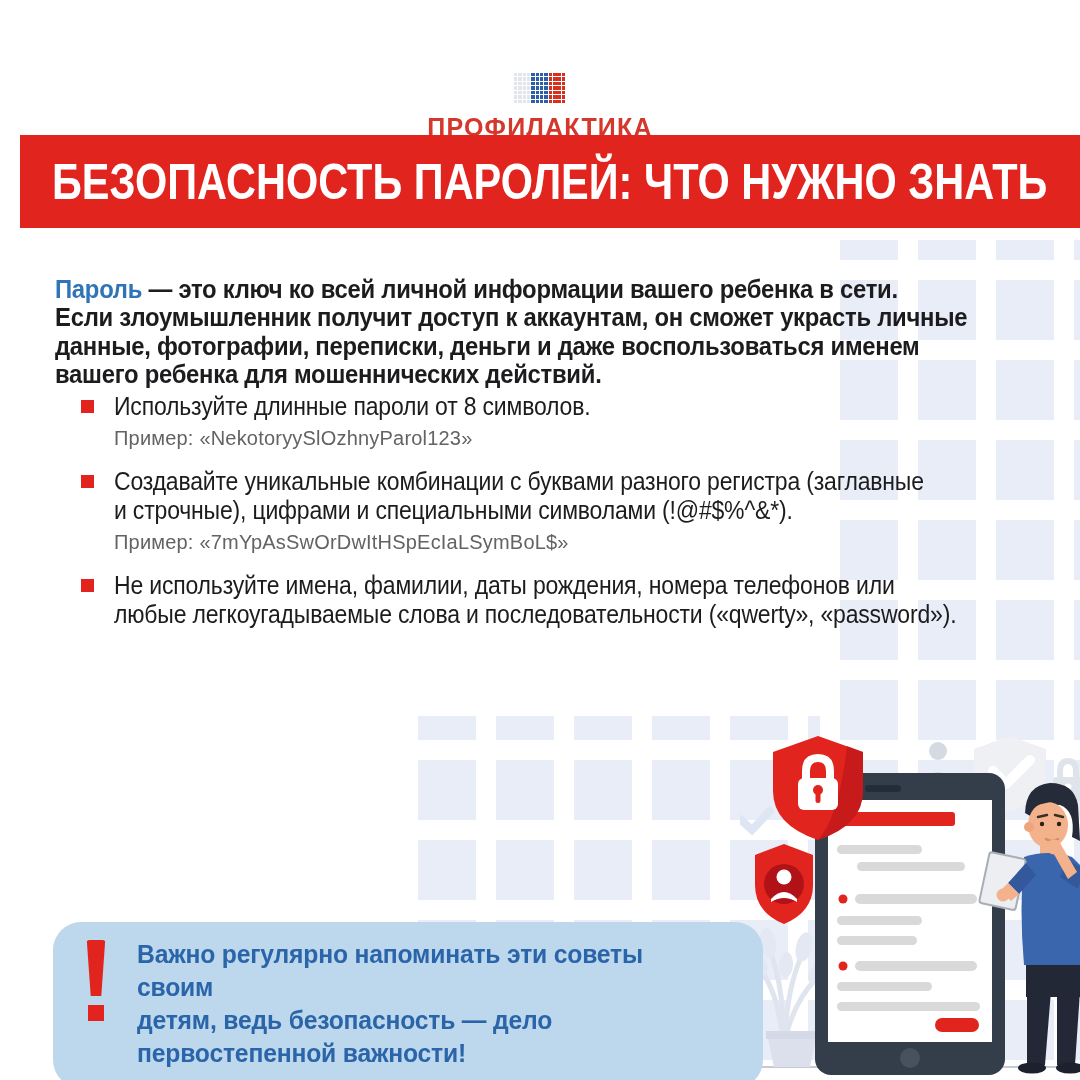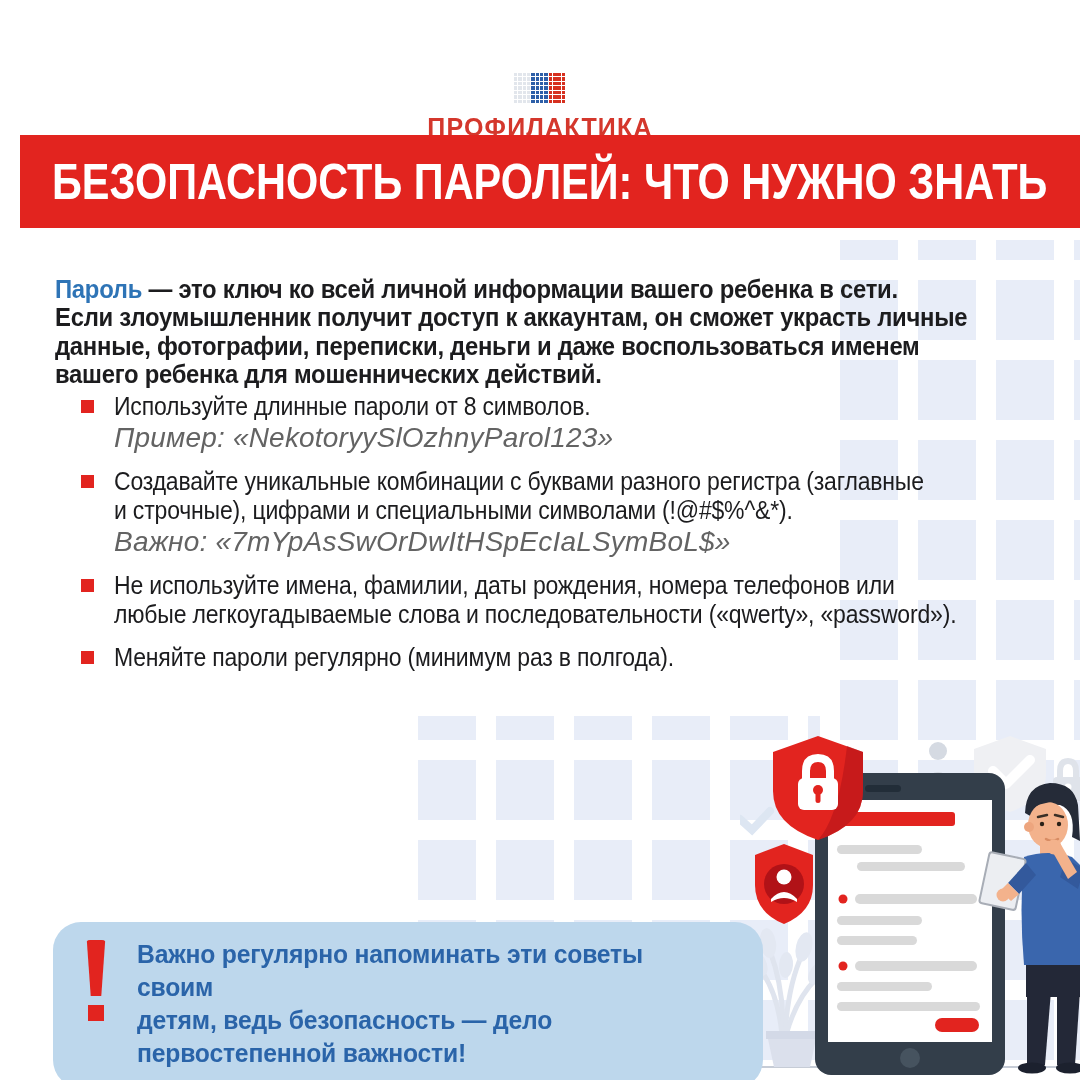--- a/index.html
+++ b/index.html
@@ -60,21 +60,21 @@
   
   .tips{position:absolute;top:382px;left:71px;width:1000px;z-index:2;list-style:none;margin:10px;padding:0;}
   .tip{display:flex;gap:20px;margin-bottom:14px;}
   .tip-bullet{flex:0 0 13px;width:13px;height:13px;background:var(--accent-red);margin-top:8px;}
   .tip-body{flex:1;}
   .tip-text{
     font-size:25px;line-height:29px;letter-spacing:-.2px;color:var(--body-text);
     white-space:pre-line;transform:scaleX(.92);transform-origin:0 0;
   }
   .tip-example{
-    font-size:28px;line-height:30px;font-style:italic;color:var(--example-gray);
+    font-size:20px;line-height:30px;color:var(--example-gray);
     margin-top:2px;letter-spacing:.2px;
   }
   
   .callout{
     position:absolute;left:53px;top:922px;width:710px;box-sizing:border-box;z-index:2;
     background:var(--callout-bg);border-radius:28px;padding:16px 26px 18px 32px;
     display:flex;gap:28px;align-items:flex-start;
   }
   .excl{width:24px;flex:0 0 24px;padding-top:2px;}
   .excl-bar{
@@ -134,34 +134,28 @@
       <div class="tip-body">
         <div class="tip-text">Используйте длинные пароли от 8 символов.</div>
         <div class="tip-example">Пример: «NekotoryySlOzhnyParol123»</div>
       </div>
     </li>
     <li class="tip">
       <span class="tip-bullet"></span>
       <div class="tip-body">
         <div class="tip-text">Создавайте уникальные комбинации с буквами разного регистра (заглавные
 и строчные), цифрами и специальными символами (!@#$%^&amp;*).</div>
-        <div class="tip-example">Важно: «7mYpAsSwOrDwItHSpEcIaLSymBoL$»</div>
+        <div class="tip-example">Пример: «7mYpAsSwOrDwItHSpEcIaLSymBoL$»</div>
       </div>
     </li>
     <li class="tip">
       <span class="tip-bullet"></span>
       <div class="tip-body">
         <div class="tip-text">Не используйте имена, фамилии, даты рождения, номера телефонов или
 любые легкоугадываемые слова и последовательности («qwerty», «password»).</div>
-      </div>
-    </li>
-    <li class="tip">
-      <span class="tip-bullet"></span>
-      <div class="tip-body">
-        <div class="tip-text">Меняйте пароли регулярно (минимум раз в полгода).</div>
       </div>
     </li>
   </ul>
 
 <div class="callout">
   <div class="excl">
     <div class="excl-bar"></div>
     <div class="excl-dot"></div>
   </div>
   <div class="callout-text">Важно регулярно напоминать эти советы своим

